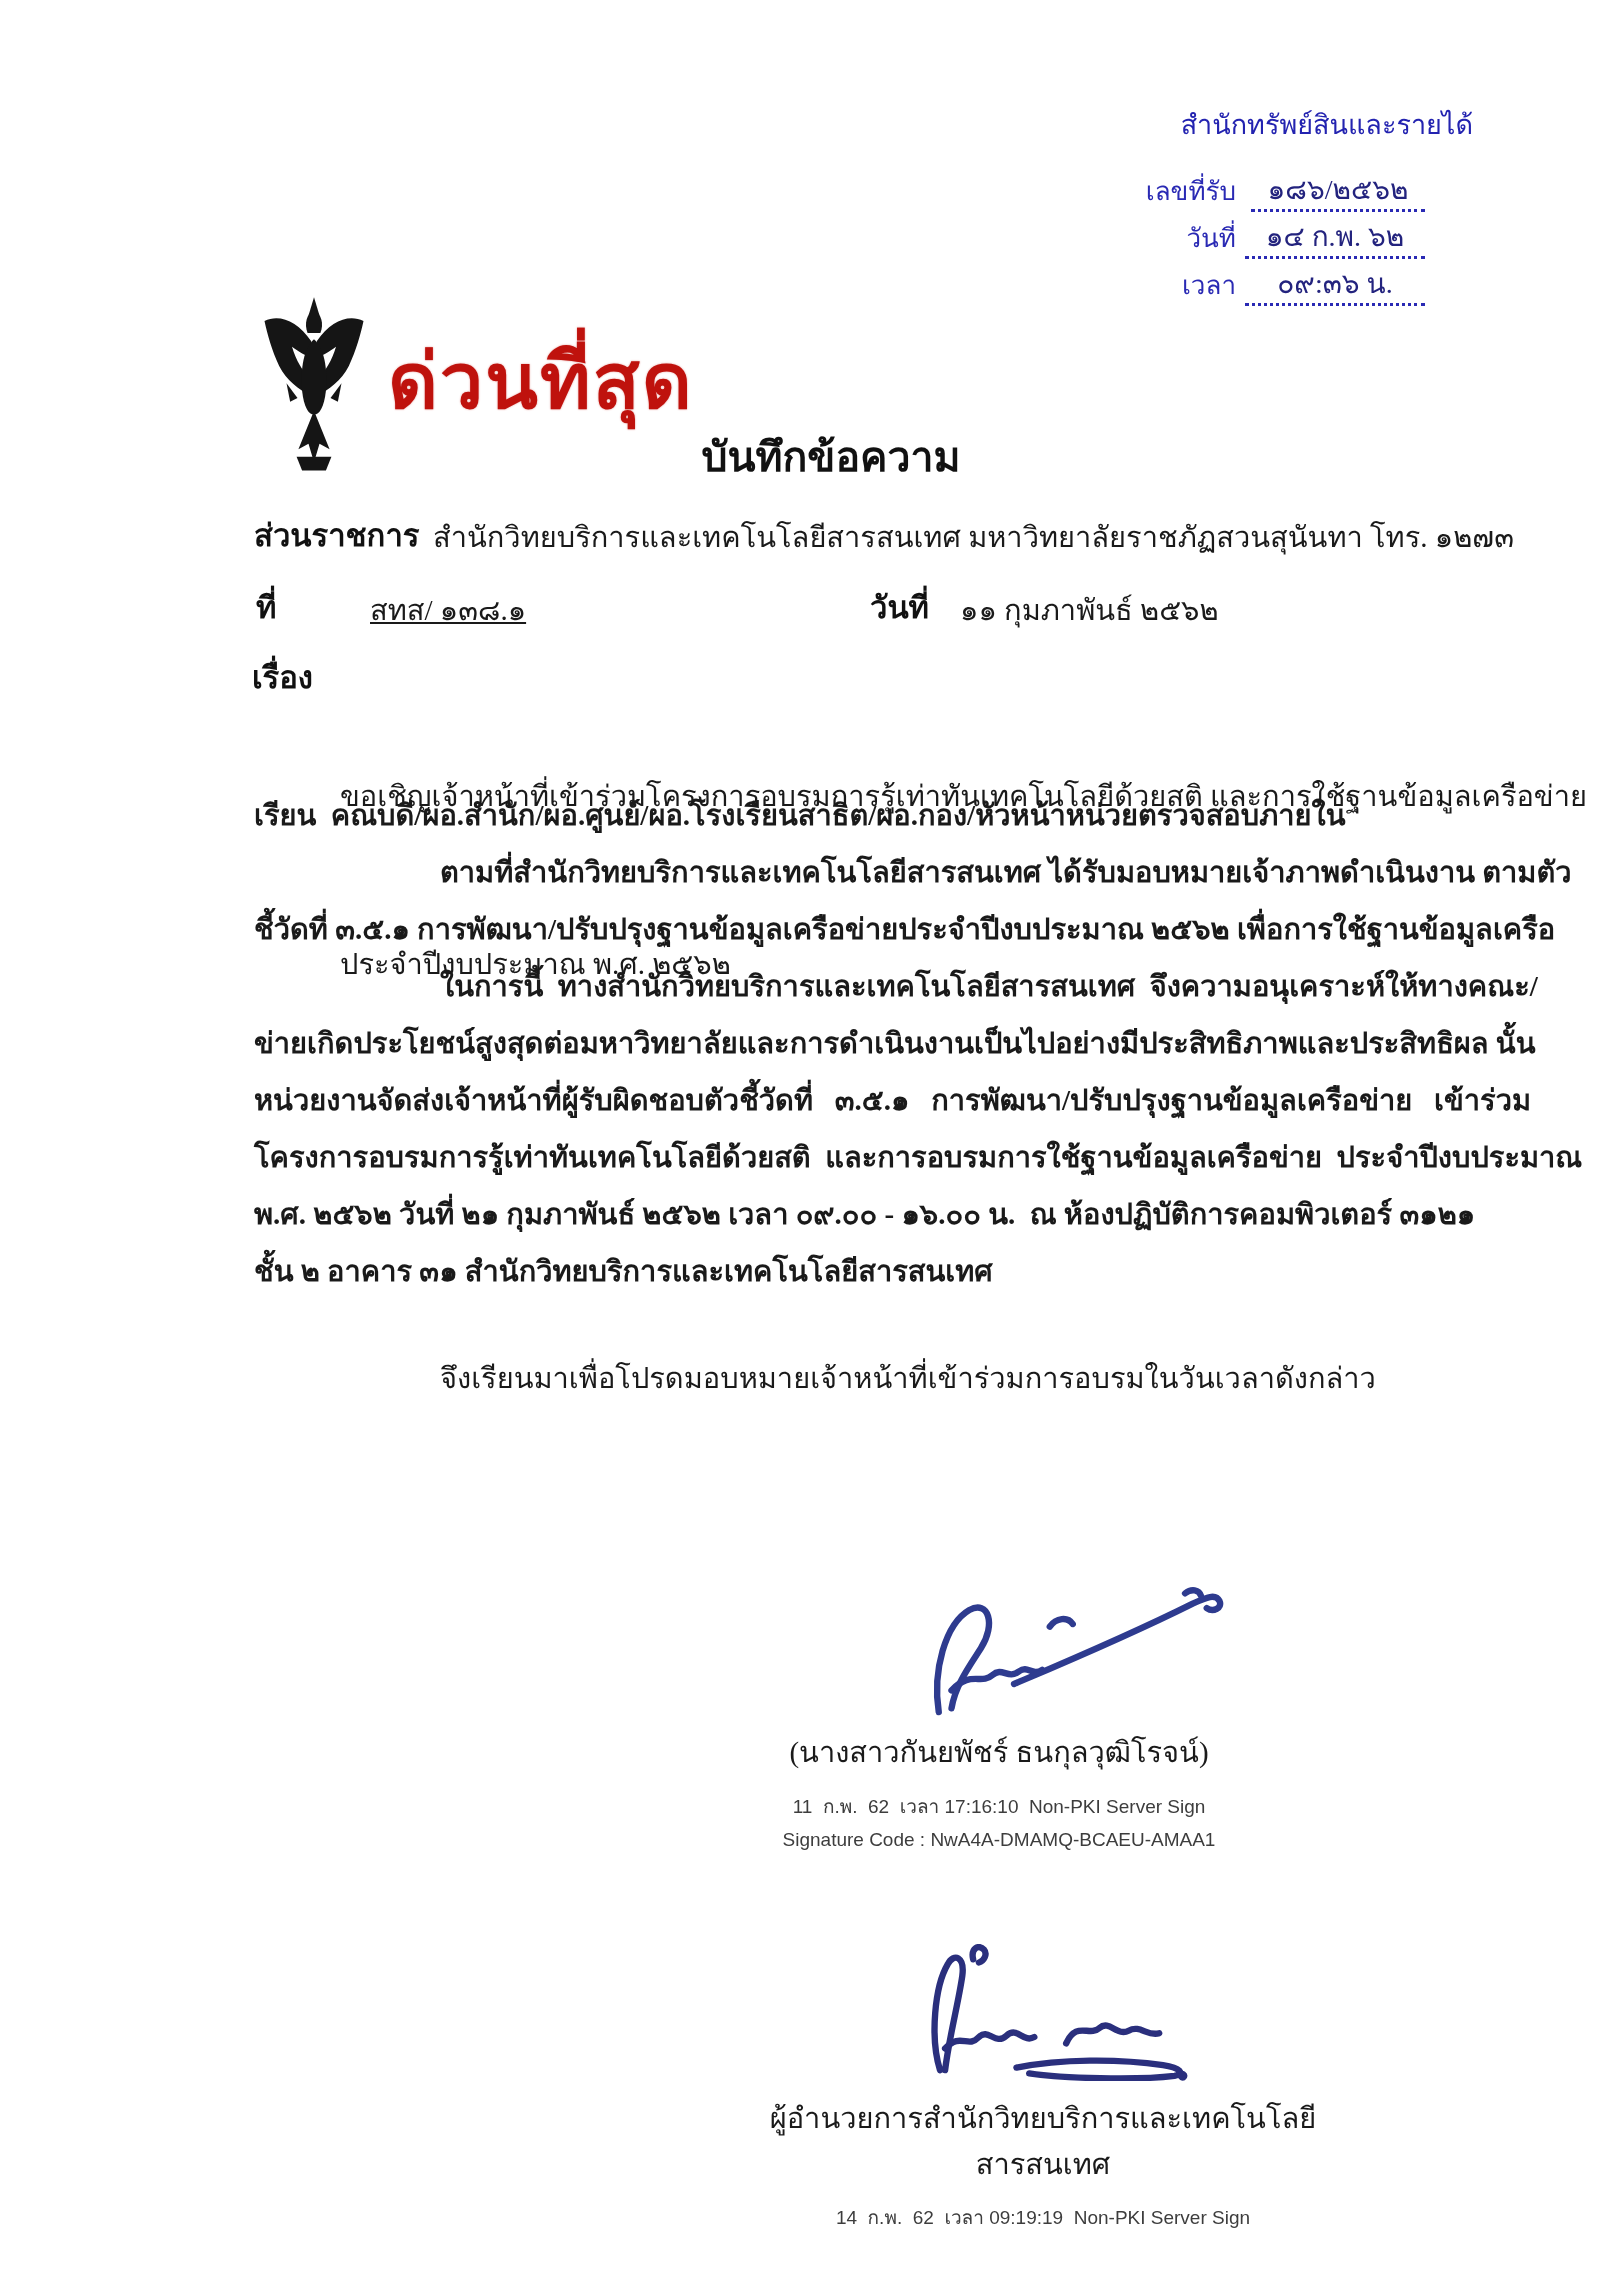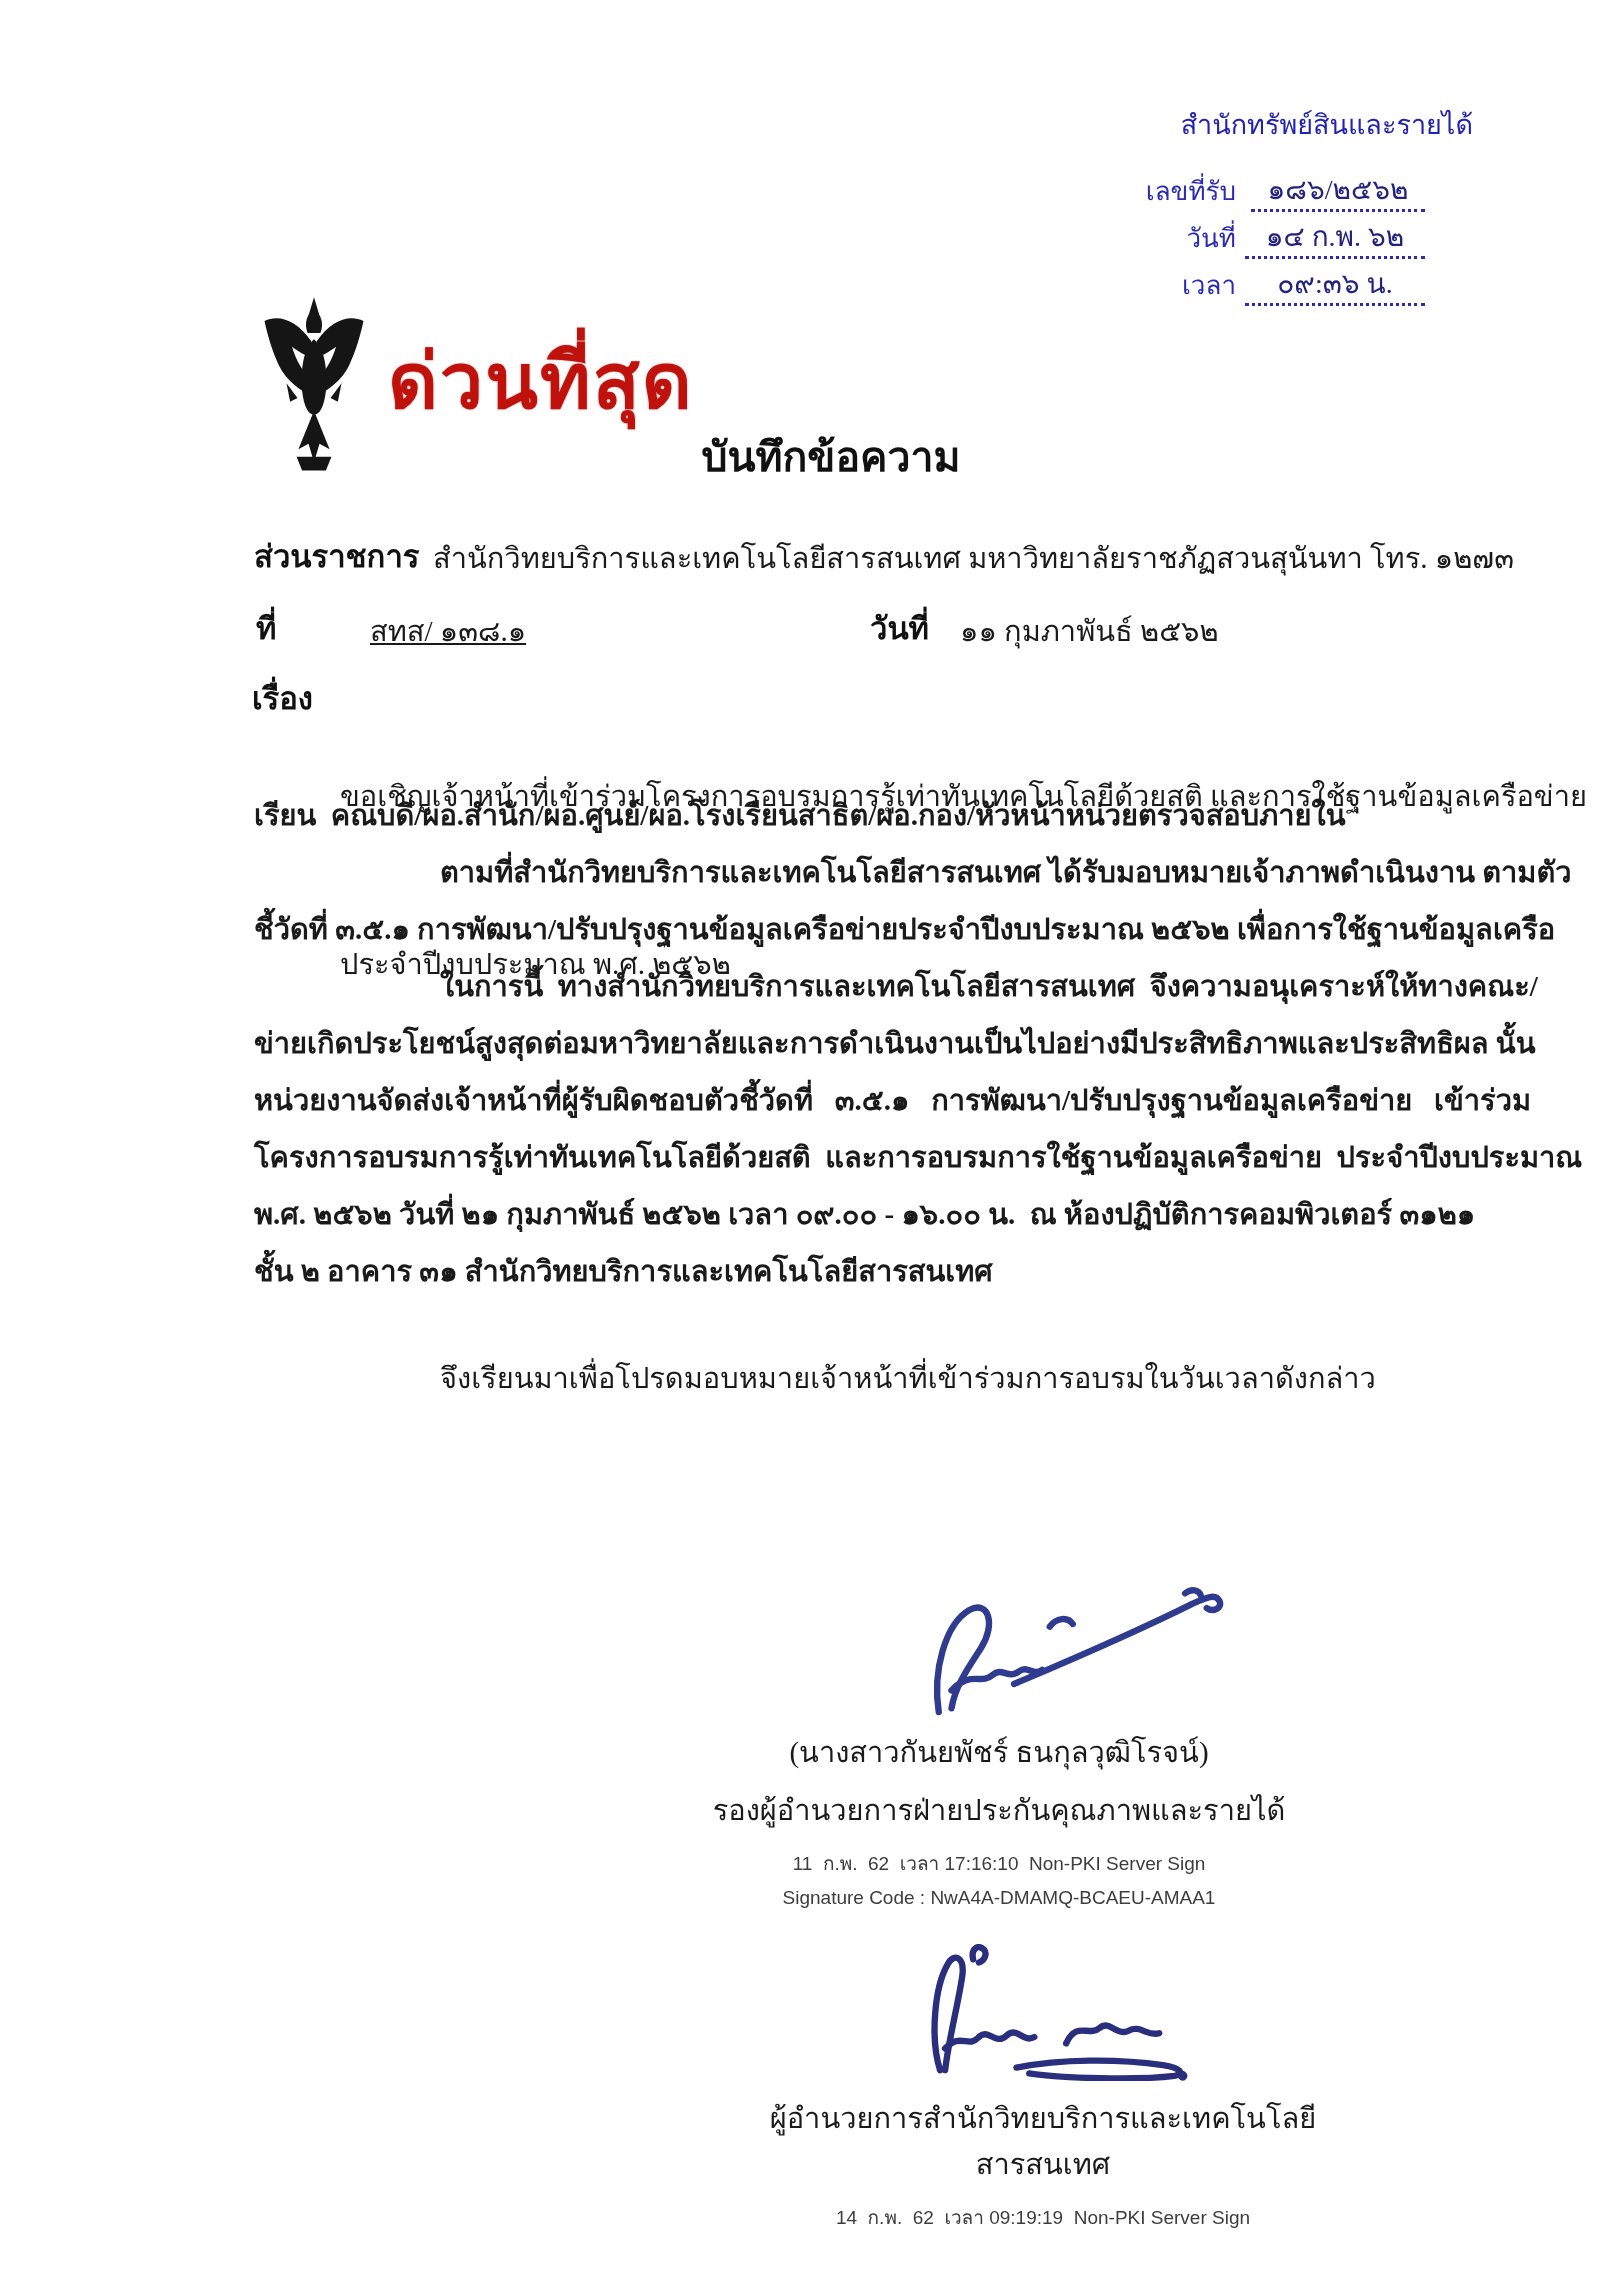--- a/index.html
+++ b/index.html
@@ -38,21 +38,21 @@
     font-size:77px;font-weight:bold;color:#bf120d;
     letter-spacing:2px;line-height:1.2;
     text-shadow:0 0 2px rgba(191,18,13,.45);
   }
   .doc-title{
     position:absolute;left:0;top:424px;width:1616px;padding-left:46px;
     box-sizing:border-box;text-align:center;
     font-size:41px;font-weight:bold;color:#111;
   }
   
-  .abs{position:absolute;white-space:pre;margin-top:21px;}
+  .abs{position:absolute;white-space:pre;}
   .lbl{font-weight:bold;font-size:31px;color:#111;}
   .val{font-size:29px;}
   .agency-lbl{left:254px;top:510px;}
   .agency-val{left:433px;top:514px;}
   .no-lbl{left:256px;top:582px;}
   .no-val{left:370px;top:587px;text-decoration:underline;}
   .date-lbl{left:870px;top:582px;}
   .date-val{left:960px;top:587px;}
   .subj-lbl{left:252px;top:652px;}
   .subj-lines{position:absolute;left:340px;top:656px;font-size:29px;line-height:56px;white-space:pre;}
@@ -150,21 +150,20 @@
         <path d="M32,196 C22,132 42,58 80,36 C110,20 122,58 98,96 C80,124 58,154 52,190"></path>
         <path d="M52,162 C82,130 98,154 116,138 C132,124 140,146 158,132 C172,122 178,140 194,130"></path>
         <path d="M150,152 C230,118 330,76 430,26 C452,16 466,10 472,22 C477,33 462,40 452,33"></path>
         <path d="M206,62 C216,48 234,46 242,58"></path>
         <path d="M418,10 C428,2 440,4 443,14"></path>
       </g>
     </svg>
   </div>
   <div class="sig-block sig-block1">
     <div class="sig-name">(นางสาวกันยพัชร์ ธนกุลวุฒิโรจน์)</div>
-    <div class="sig-title">รองผู้อำนวยการฝ่ายประกันคุณภาพและรายได้</div>
     <div class="sig-info">11  ก.พ.  62  เวลา 17:16:10  Non-PKI Server Sign</div>
     <div class="sig-code">Signature Code : NwA4A-DMAMQ-BCAEU-AMAA1</div>
   </div>
 
   <div class="sig-svg sig2-svg">
     <svg viewBox="0 0 545 215" width="355" height="137" xmlns="http://www.w3.org/2000/svg">
       <g fill="none" stroke="#2a2f7d" stroke-width="10" stroke-linecap="round" stroke-linejoin="round">
         <path d="M52,198 C36,146 44,66 64,32 C74,13 91,20 87,50 C81,92 66,148 60,198"></path>
         <path d="M104,24 C100,6 113,0 121,9 C127,16 121,27 113,29"></path>
         <path d="M60,164 C84,138 96,164 112,147 C128,130 138,160 156,144 C174,128 182,156 200,146"></path>

